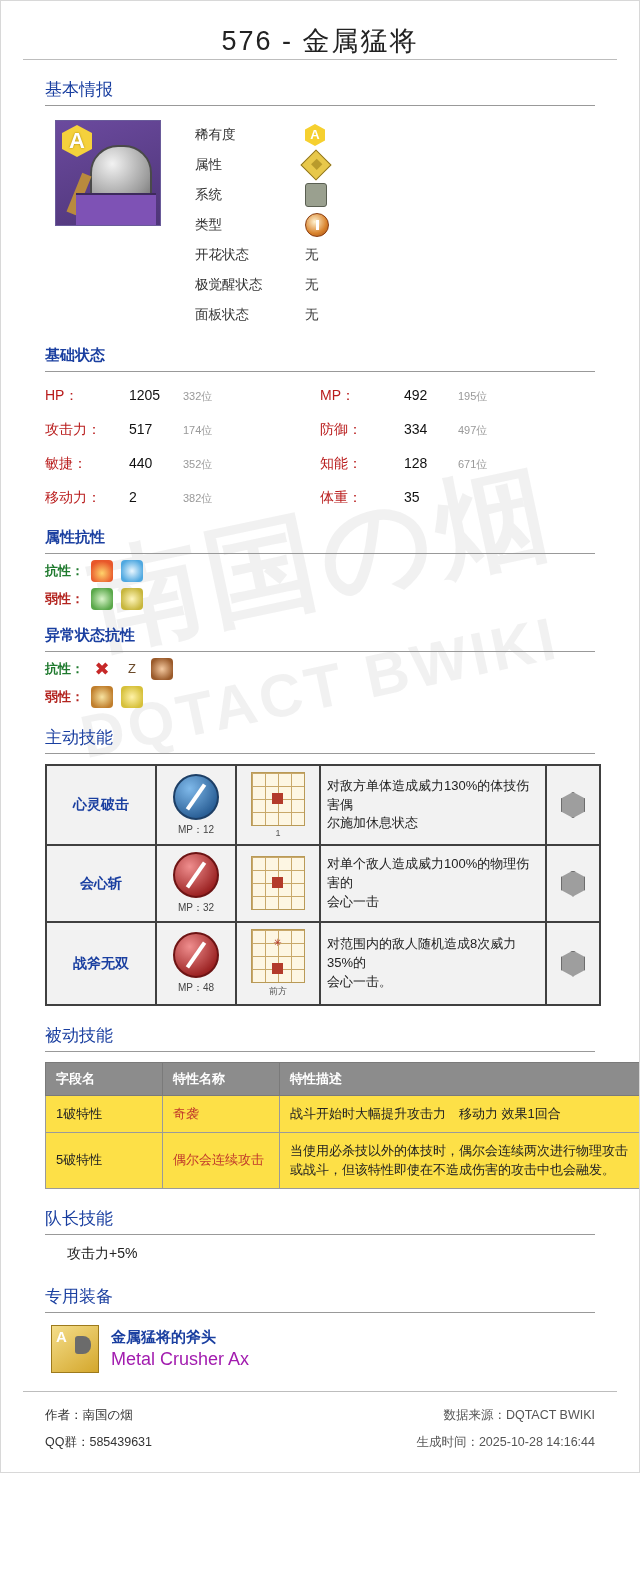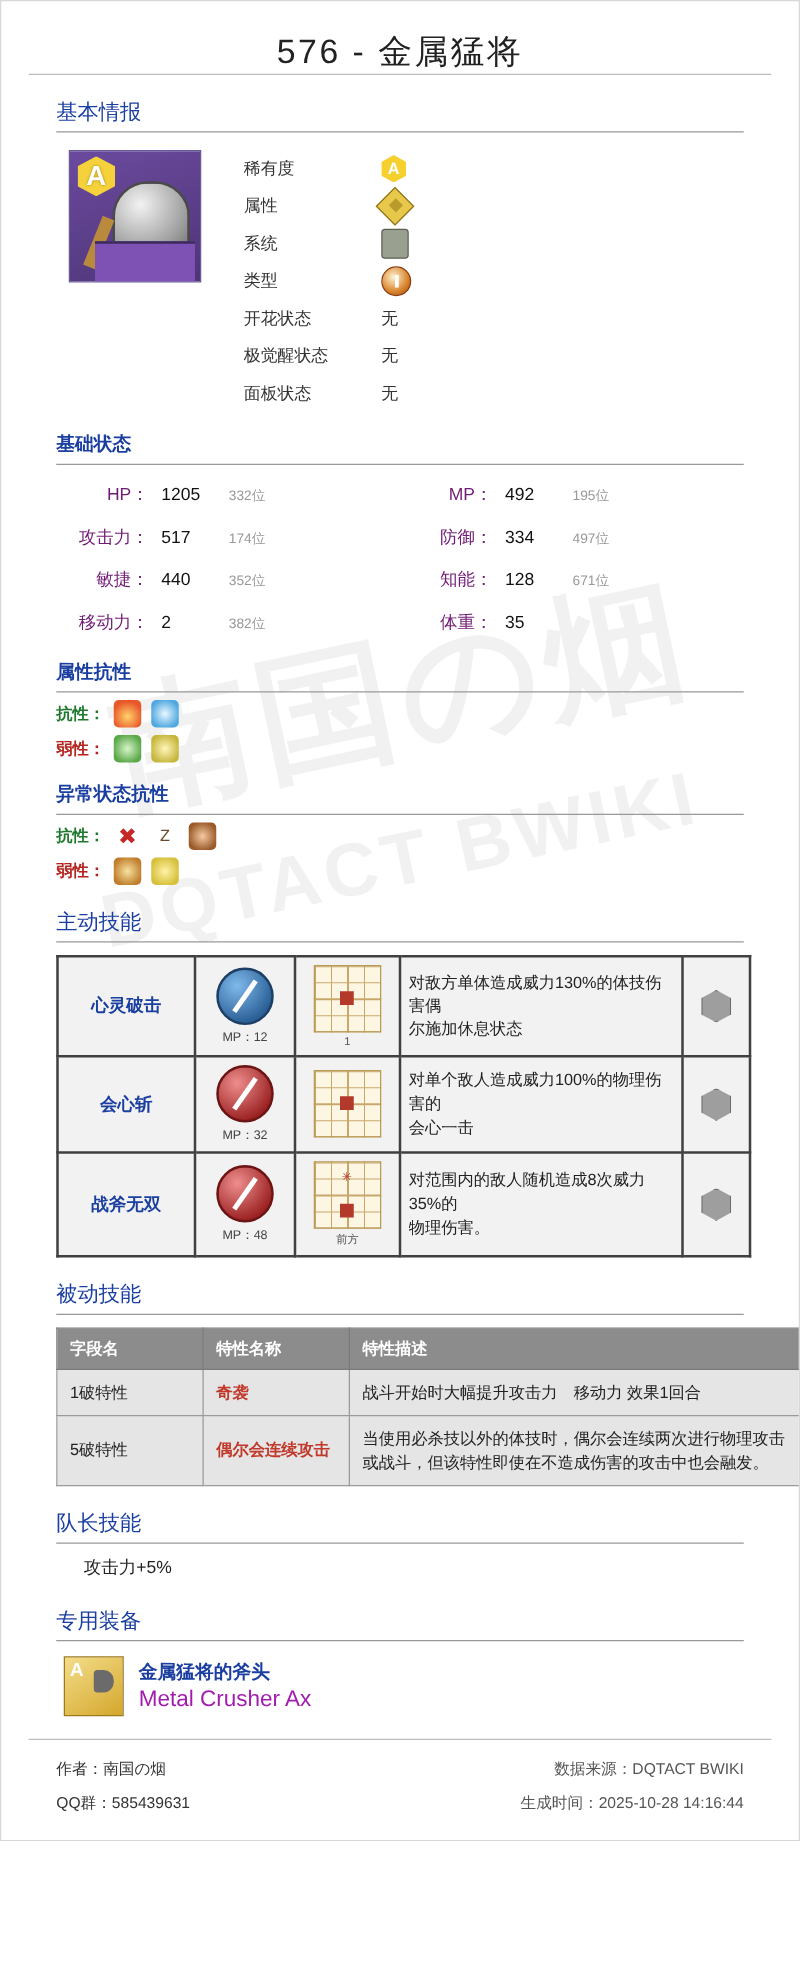--- a/index.html
+++ b/index.html
@@ -171,21 +171,21 @@
     display:grid;
     grid-template-columns:1fr 1fr;
     row-gap:6px;
   }
   .stat{
     display:flex;
     align-items:baseline;
     font-size:14px;
     padding:5px 0;
   }
-  .stat .k{width:74px;text-align:right;color:#701a75;}
+  .stat .k{width:74px;color:#b91c1c;}
   .stat .v{min-width:54px;text-align:left;padding-left:10px;color:#111;}
   .stat .rank{font-size:11px;color:#999;}
 
   
   .resist-row{
     display:flex;align-items:center;
     margin:6px 0 6px 44px;
     font-size:13px;
   }
   .resist-row .lab{width:46px;font-weight:bold;}
@@ -251,25 +251,25 @@
 
   
   table.passive{
     width:606px;margin:10px 0 0 44px;border-collapse:collapse;font-size:13px;border-radius:16px;
   }
   table.passive th{
     background:#8c8c8c;color:#fff;font-weight:bold;text-align:left;
     padding:7px 10px;border:1px solid #7a7a7a;font-size:13px;
   }
   table.passive td{
-    border:1px solid #9a9a9a;padding:8px 10px;vertical-align:middle;background:#e5e5e5;
+    border:1px solid #9a9a9a;padding:8px 10px;vertical-align:middle;background:#fde047;
     line-height:1.5;
   }
   .p-field{width:96px;}
-  .p-name{width:96px;color:#c0392b;font-weight:bold;}
+  .p-name{width:96px;color:#c0392b;font-weight:normal;}
 
   
   .leader-text{font-size:14px;margin:10px 0 0 66px;}
 
   
   .equip{
     display:flex;align-items:center;margin:12px 0 0 50px;
   }
   .equip-icon{
     width:46px;height:46px;
@@ -499,21 +499,21 @@
           <div class="sk-mp">MP：48</div>
         </td>
         <td class="sk-range">
           <div class="grid">
             <span class="cellx" style="left:20px;top:7px;">✳</span>
             <span class="cell" style="left:20px;top:33px;"></span>
           </div>
           <div class="rlabel">前方</div>
         </td>
         <td class="sk-desc" style="white-space:pre-line;">对范围内的敌人随机造成8次威力35%的
-物理伤害。</td>
+会心一击。</td>
         <td class="sk-end">
           <div class="hexchip"></div>
         </td>
       </tr>
     </tbody>
       </table>
 
     <h2 class="sec">被动技能</h2>
     <div class="sec-rule"></div>
 

